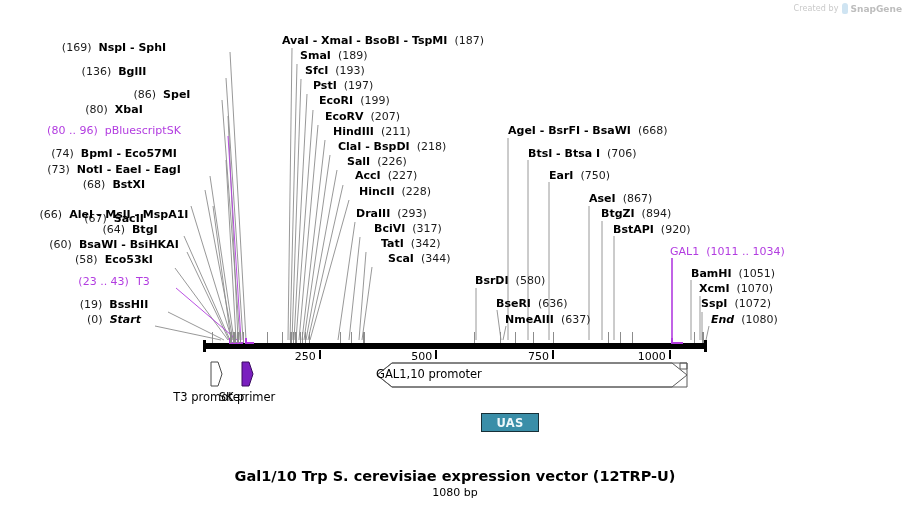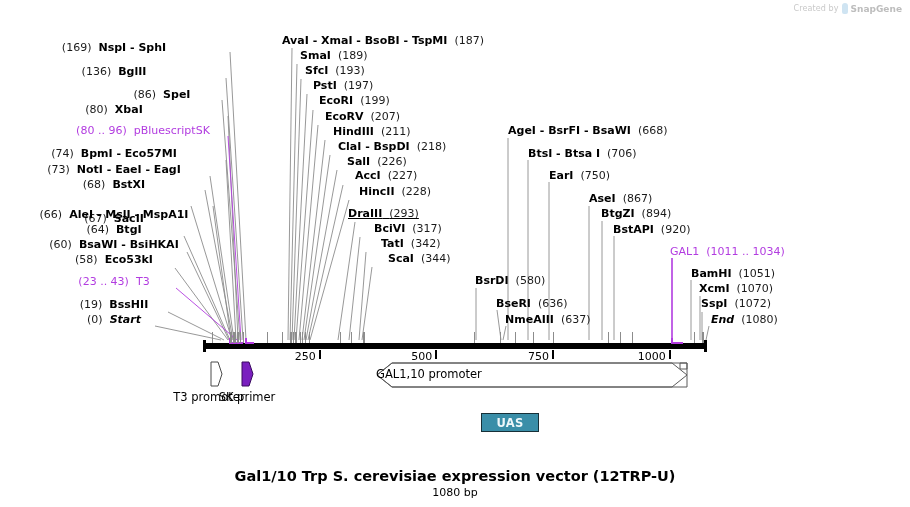--- a/index.html
+++ b/index.html
@@ -167,47 +167,47 @@
 
       <line x1="672" y1="258" x2="672" y2="340" stroke="#b23ce0" stroke-width="1.6"></line>
     </g>
   </svg>
 
   <div id="left-col">
       <div class="lbl ralign" style="left: 0px; width: 228px; top: 42px;"><span class="pos">(169)</span>&nbsp;&nbsp;<span class="enz">NspI - SphI</span></div>
       <div class="lbl ralign" style="left: 0px; width: 228px; top: 66px;"><span class="pos">(136)</span>&nbsp;&nbsp;<span class="enz">BglII</span></div>
       <div class="lbl ralign" style="left: 0px; width: 228px; top: 89px; margin-left: 48px;"><span class="pos">(86)</span>&nbsp;&nbsp;<span class="enz">SpeI</span></div>
       <div class="lbl ralign" style="left: 0px; width: 228px; top: 104px;"><span class="pos">(80)</span>&nbsp;&nbsp;<span class="enz">XbaI</span></div>
-      <div class="lbl feat ralign" style="left: 0px; width: 228px; top: 125px; padding-left: 29px;"><span class="pos">(80 .. 96)</span>&nbsp;&nbsp;<span class="enz">pBluescriptSK</span></div>
+      <div class="lbl feat ralign" style="left: 0px; width: 228px; top: 125px;"><span class="pos">(80 .. 96)</span>&nbsp;&nbsp;<span class="enz">pBluescriptSK</span></div>
       <div class="lbl ralign" style="left: 0px; width: 228px; top: 148px;"><span class="pos">(74)</span>&nbsp;&nbsp;<span class="enz">BpmI - Eco57MI</span></div>
       <div class="lbl ralign" style="left: 0px; width: 228px; top: 164px;"><span class="pos">(73)</span>&nbsp;&nbsp;<span class="enz">NotI - EaeI - EagI</span></div>
       <div class="lbl ralign" style="left: 0px; width: 228px; top: 179px;"><span class="pos">(68)</span>&nbsp;&nbsp;<span class="enz">BstXI</span></div>
       <div class="lbl ralign" style="left: 0px; width: 228px; top: 194px; margin-top: 19px;"><span class="pos">(67)</span>&nbsp;&nbsp;<span class="enz">SacII</span></div>
       <div class="lbl ralign" style="left: 0px; width: 228px; top: 209px;"><span class="pos">(66)</span>&nbsp;&nbsp;<span class="enz">AleI - MslI - MspA1I</span></div>
-      <div class="lbl ralign" style="left: 0px; width: 228px; top: 224px;"><span class="pos">(64)</span>&nbsp;&nbsp;<span class="enz">BtgI</span></div>
+      <div class="lbl ralign" style="left: 16px; width: 228px; top: 224px;"><span class="pos">(64)</span>&nbsp;&nbsp;<span class="enz">BtgI</span></div>
       <div class="lbl ralign" style="left: 0px; width: 228px; top: 239px;"><span class="pos">(60)</span>&nbsp;&nbsp;<span class="enz">BsaWI - BsiHKAI</span></div>
       <div class="lbl ralign" style="left: 0px; width: 228px; top: 254px;"><span class="pos">(58)</span>&nbsp;&nbsp;<span class="enz">Eco53kI</span></div>
       <div class="lbl feat ralign" style="left: 0px; width: 228px; top: 276px;"><span class="pos">(23 .. 43)</span>&nbsp;&nbsp;<span class="enz">T3</span></div>
       <div class="lbl ralign" style="left: 0px; width: 228px; top: 299px;"><span class="pos">(19)</span>&nbsp;&nbsp;<span class="enz">BssHII</span></div>
       <div class="lbl italic ralign" style="left: 0px; width: 228px; top: 314px;"><span class="pos">(0)</span>&nbsp;&nbsp;<span class="enz">Start</span></div>
     </div>
 
   <div id="center-col">
       <div class="lbl" style="left: 282px; top: 35px;"><span class="enz">AvaI - XmaI - BsoBI - TspMI</span>&nbsp;&nbsp;<span class="pos">(187)</span></div>
       <div class="lbl" style="left: 300px; top: 50px;"><span class="enz">SmaI</span>&nbsp;&nbsp;<span class="pos">(189)</span></div>
       <div class="lbl" style="left: 305px; top: 65px;"><span class="enz">SfcI</span>&nbsp;&nbsp;<span class="pos">(193)</span></div>
       <div class="lbl" style="left: 313px; top: 80px;"><span class="enz">PstI</span>&nbsp;&nbsp;<span class="pos">(197)</span></div>
       <div class="lbl" style="left: 319px; top: 95px;"><span class="enz">EcoRI</span>&nbsp;&nbsp;<span class="pos">(199)</span></div>
       <div class="lbl" style="left: 325px; top: 111px;"><span class="enz">EcoRV</span>&nbsp;&nbsp;<span class="pos">(207)</span></div>
       <div class="lbl" style="left: 333px; top: 126px;"><span class="enz">HindIII</span>&nbsp;&nbsp;<span class="pos">(211)</span></div>
       <div class="lbl" style="left: 338px; top: 141px;"><span class="enz">ClaI - BspDI</span>&nbsp;&nbsp;<span class="pos">(218)</span></div>
       <div class="lbl" style="left: 347px; top: 156px;"><span class="enz">SalI</span>&nbsp;&nbsp;<span class="pos">(226)</span></div>
       <div class="lbl" style="left: 355px; top: 170px;"><span class="enz">AccI</span>&nbsp;&nbsp;<span class="pos">(227)</span></div>
       <div class="lbl" style="left: 359px; top: 186px;"><span class="enz">HincII</span>&nbsp;&nbsp;<span class="pos">(228)</span></div>
-      <div class="lbl" style="left: 348px; top: 208px; text-decoration: underline;"><span class="enz">DraIII</span>&nbsp;&nbsp;<span class="pos">(293)</span></div>
+      <div class="lbl" style="left: 356px; top: 208px;"><span class="enz">DraIII</span>&nbsp;&nbsp;<span class="pos">(293)</span></div>
       <div class="lbl" style="left: 374px; top: 223px;"><span class="enz">BciVI</span>&nbsp;&nbsp;<span class="pos">(317)</span></div>
       <div class="lbl" style="left: 381px; top: 238px;"><span class="enz">TatI</span>&nbsp;&nbsp;<span class="pos">(342)</span></div>
       <div class="lbl" style="left: 388px; top: 253px;"><span class="enz">ScaI</span>&nbsp;&nbsp;<span class="pos">(344)</span></div>
     </div>
 
   <div id="centerlow-col">
       <div class="lbl" style="left: 475px; top: 275px;"><span class="enz">BsrDI</span>&nbsp;&nbsp;<span class="pos">(580)</span></div>
       <div class="lbl" style="left: 496px; top: 298px;"><span class="enz">BseRI</span>&nbsp;&nbsp;<span class="pos">(636)</span></div>
       <div class="lbl" style="left: 505px; top: 314px;"><span class="enz">NmeAIII</span>&nbsp;&nbsp;<span class="pos">(637)</span></div>
     </div>

